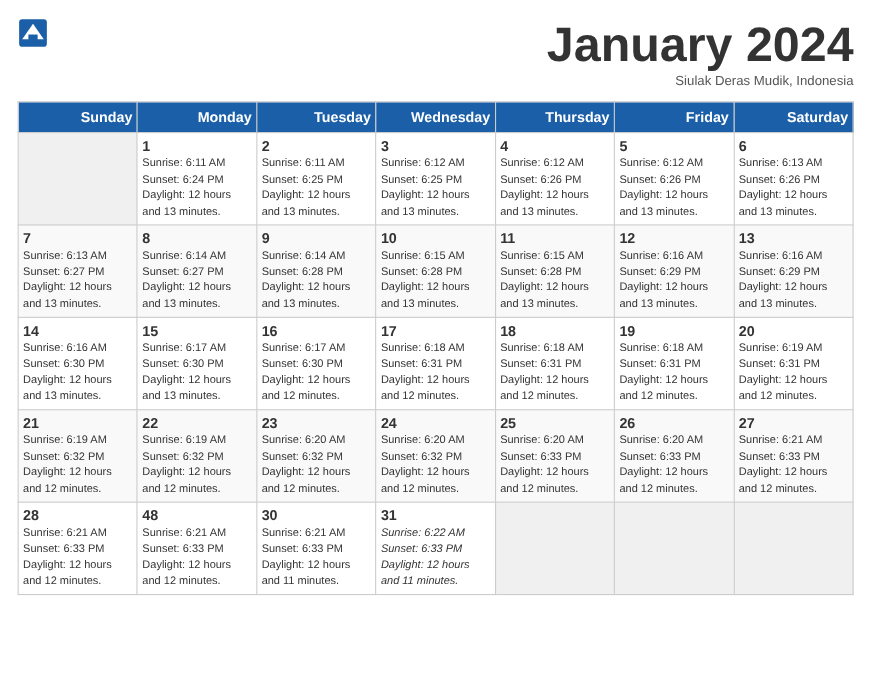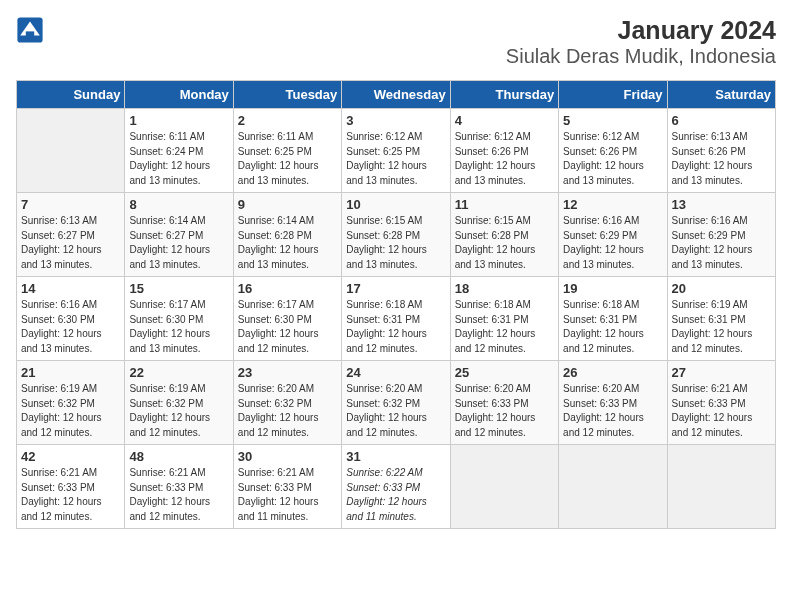--- a/index.html
+++ b/index.html
@@ -32,26 +32,26 @@
       color: #1a5fa8;
     }
     .logo-icon {
       width: 28px;
       height: 28px;
     }
     .title-area {
       text-align: right;
     }
     .calendar-title {
-      font-size: 25px;
+      font-size: 44px;
       font-weight: bold;
       color: #333;
     }
     .calendar-subtitle {
-      font-size: 20px;
+      font-size: 12px;
       color: #555;
     }
     table {
       width: 100%;
       border-collapse: collapse;
       font-size: 11px;
     }
     thead tr th {
       background-color: #1a5fa8;
       color: #fff;
@@ -311,21 +311,21 @@
         <td>
           <span class="day-number">27</span>
           <div class="day-info" style="white-space: pre-line;">Sunrise: 6:21 AM
 Sunset: 6:33 PM
 Daylight: 12 hours
 and 12 minutes.</div>
         </td>
       </tr>
       <tr>
         <td>
-          <span class="day-number">42</span>
+          <span class="day-number">28</span>
           <div class="day-info" style="white-space: pre-line;">Sunrise: 6:21 AM
 Sunset: 6:33 PM
 Daylight: 12 hours
 and 12 minutes.</div>
         </td>
         <td>
           <span class="day-number">48</span>
           <div class="day-info" style="white-space: pre-line;">Sunrise: 6:21 AM
 Sunset: 6:33 PM
 Daylight: 12 hours

